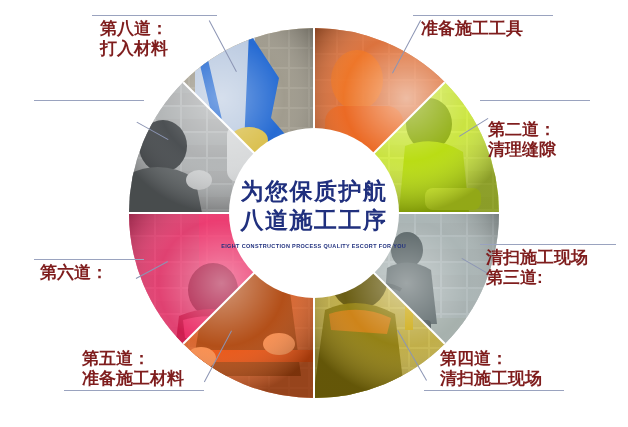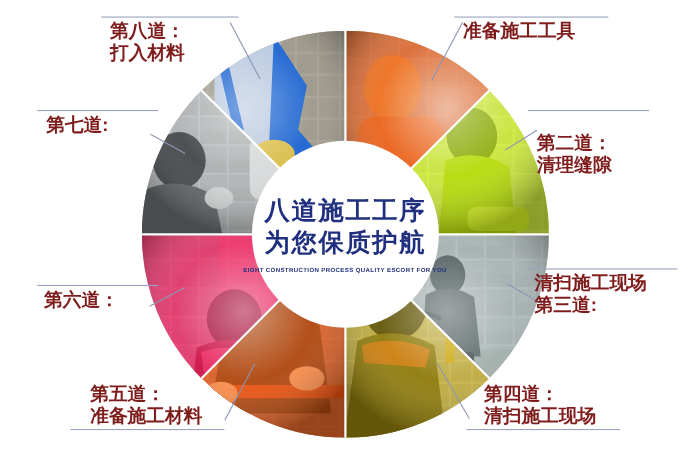--- a/index.html
+++ b/index.html
@@ -238,22 +238,22 @@
       <g stroke="#ffffff" stroke-width="2">
         <line x1="185" y1="0" x2="185" y2="370"></line>
         <line x1="0" y1="185" x2="370" y2="185"></line>
         <line x1="54.2" y1="54.2" x2="315.8" y2="315.8"></line>
         <line x1="315.8" y1="54.2" x2="54.2" y2="315.8"></line>
       </g>
     </svg>
   </div>
 
   <div id="hub">
+    <div class="hub-line">为您保质护航</div>
     <div class="hub-line">八道施工工序</div>
-    <div class="hub-line">为您保质护航</div>
     <div class="hub-sub">EIGHT CONSTRUCTION PROCESS QUALITY ESCORT FOR YOU</div>
   </div>
 
   <div class="leader" style="left:236px;top:72px;width:58px;transform:rotate(-118deg);"></div>
   <div class="leader" style="left:392px;top:73px;width:60px;transform:rotate(-62deg);"></div>
   <div class="leader" style="left:459px;top:136px;width:34px;transform:rotate(-32deg);"></div>
   <div class="leader" style="left:462px;top:258px;width:36px;transform:rotate(30deg);"></div>
   <div class="leader" style="left:398px;top:330px;width:58px;transform:rotate(60deg);"></div>
   <div class="leader" style="left:232px;top:331px;width:58px;transform:rotate(118deg);"></div>
   <div class="leader" style="left:168px;top:262px;width:36px;transform:rotate(152deg);"></div>
@@ -294,16 +294,15 @@
     <span class="ln">准备施工材料</span>
   </div>
 
   <div class="rule" style="left:34px;top:259px;width:110px;"></div>
   <div class="label left" style="left:40px;top:263px;">
     <span class="ln">第六道：</span>
   </div>
 
   <div class="rule" style="left:34px;top:100px;width:110px;"></div>
   <div class="label left" style="left:42px;top:104px;">
-    <span class="ln">第七道:</span>
   </div>
 
 </div>
 
 </body></html>

